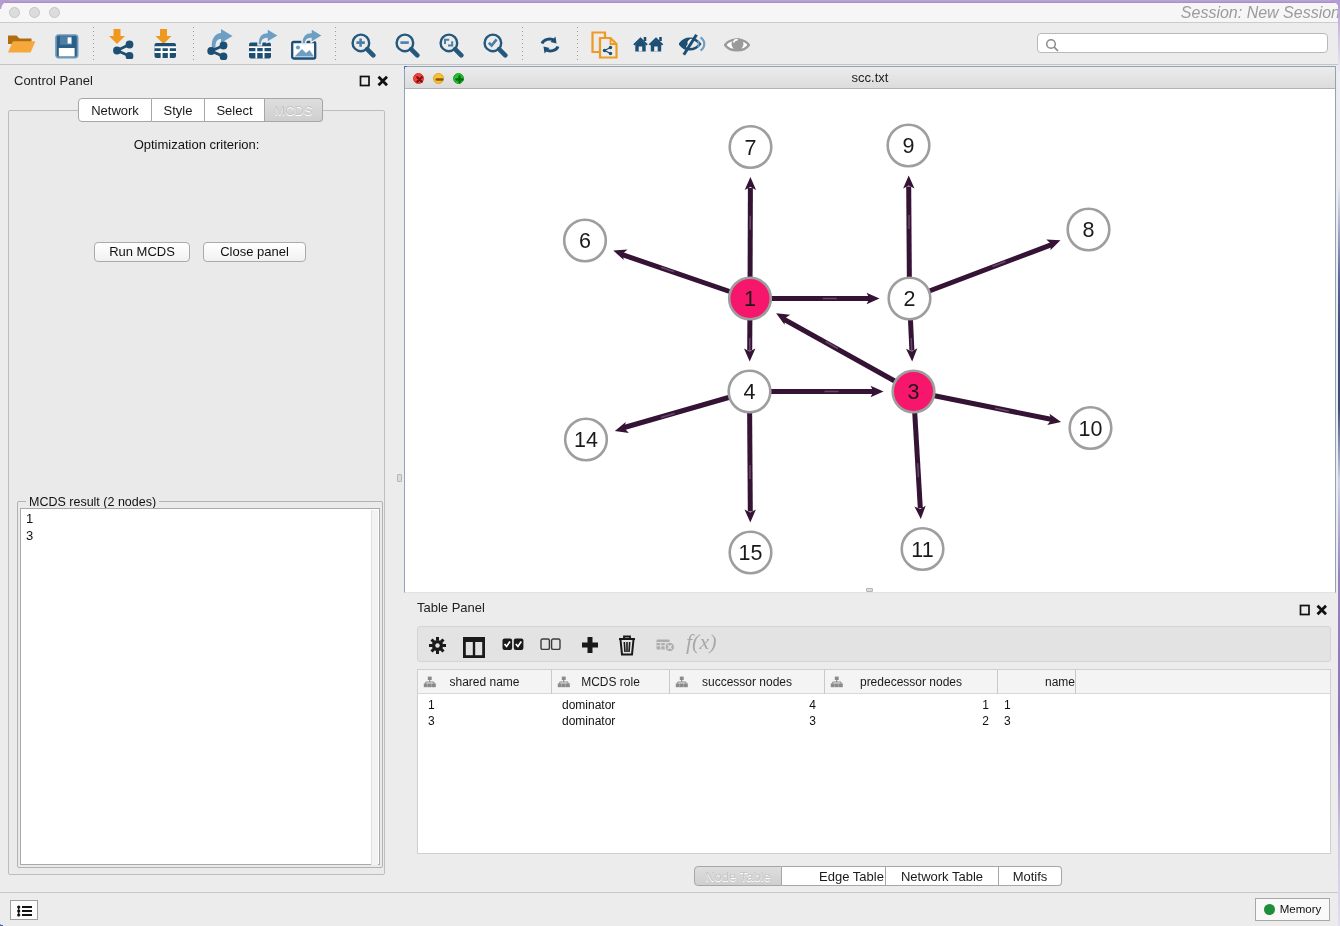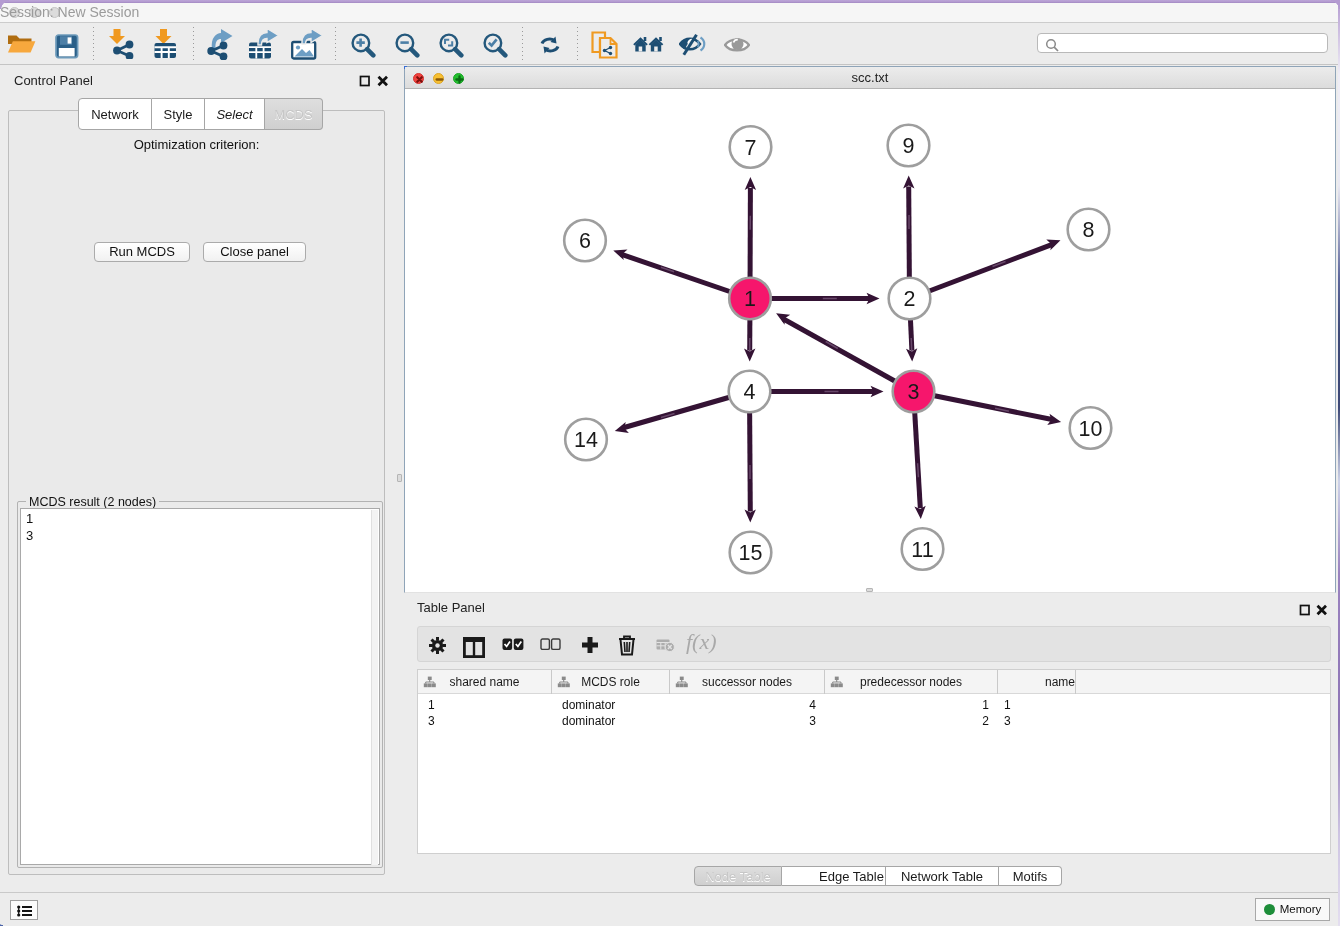--- a/index.html
+++ b/index.html
@@ -12,38 +12,38 @@
 #app {
   position:absolute; left:0; top:0; width:1340px; height:926px;
   background:#ececec;
 }
 .abs { position:absolute; }
 
 #titlebar { position:absolute; left:0; top:0; width:100%; height:23px;
   background:#f6f6f6; border-bottom:1px solid #cccccc; }
 .tl { position:absolute; top:7px; width:11px; height:11px; border-radius:50%; }
 .tl-gray { background:#dcdcdc; border:1px solid #c6c6c6; }
-#title-text { position:absolute; top:4px; left:0; width:100%; text-align:left;
-  font-size:14px; color:#9b9b9b; }
+#title-text { position:absolute; top:4px; left:0; width:100%; text-align:right;
+  font-size:16px; color:#9b9b9b;font-style:italic; }
 
 #toolbar { position:absolute; left:0; top:23px; width:100%; height:42px;
   background:#ececec; border-bottom:1px solid #c4c4c4; }
 .sep { position:absolute; top:4px; height:34px; width:1px;
   background-image:repeating-linear-gradient(180deg,#9a9a9a 0 1px,transparent 1px 4px); }
 .ticon { position:absolute; top:6px; }
 #searchbox { position:absolute; left:1037px; top:10px; width:291px; height:20px;
   background:#ffffff; border:1px solid #b9b9b9; border-radius:4px; }
 
 #main { position:absolute; left:0; top:66px; width:100%; height:826px; background:#ececec; }
 
 #cp-title { position:absolute; left:14px; top:73px; font-size:13px; color:#222; }
 .panebtns { position:absolute; top:73px; }
 #cp-box { position:absolute; left:8px; top:110px; width:377px; height:765px;
   border:1px solid #bdbdbd; background:#eaeaea; border-radius:2px; }
-.tabbar { position:absolute; display:flex; height:32px; font-size:13px; }
+.tabbar { position:absolute; display:flex; height:24px; font-size:13px; }
 .tab { border:1px solid #a6a6a6; border-left:none; background:#ffffff; color:#1a1a1a;
   display:flex; align-items:center; justify-content:center; }
 .tab.first { border-left:1px solid #a6a6a6; border-radius:4px 0 0 4px; }
 .tab.last { border-radius:0 4px 4px 0; }
 .tab.sel { background:linear-gradient(180deg,#dedede,#cfcfcf); color:#c7c7c7;
   text-shadow:0 1px 0 #ffffff; }
 #opt-label { position:absolute; left:8px; top:137px; width:377px; text-align:center;
   font-size:13px; color:#111; }
 #combo { position:absolute; left:44px; top:160px; width:311px; height:20px;
   background:#ffffff; border:1px solid #ababab; border-radius:4px;
@@ -236,21 +236,21 @@
         <path d="M9.2,9.2 L13,13" stroke="#8a8a8a" stroke-width="1.7"></path>
       </svg>
     </div>
   </div>
   <div id="main"></div>
   <div id="cp-title">Control Panel</div>
   <div id="cp-box"></div>
   <div class="tabbar" style="left:78px; top:98px;">
     <div class="tab first" style="width:74px;">Network</div>
     <div class="tab" style="width:53px;">Style</div>
-    <div class="tab" style="width:60px;font-style:italic;">Select</div>
+    <div class="tab" style="width:60px;">Select</div>
     <div class="tab last sel" style="width:58px;">MCDS</div>
   </div>
   <div id="opt-label">Optimization criterion:</div>
   <div class="btn" style="left:94px; top:194px; width:96px;">Run MCDS</div>
   <div class="btn" style="left:203px; top:194px; width:103px;">Close panel</div>
   <div id="fieldset"></div>
   <div id="fieldset-legend">MCDS result (2 nodes)</div>
   <div id="resultarea">
       <div style="padding:2px 0 0 5px; line-height:16.5px;">1<br>3</div>
       <div class="sb"></div>

